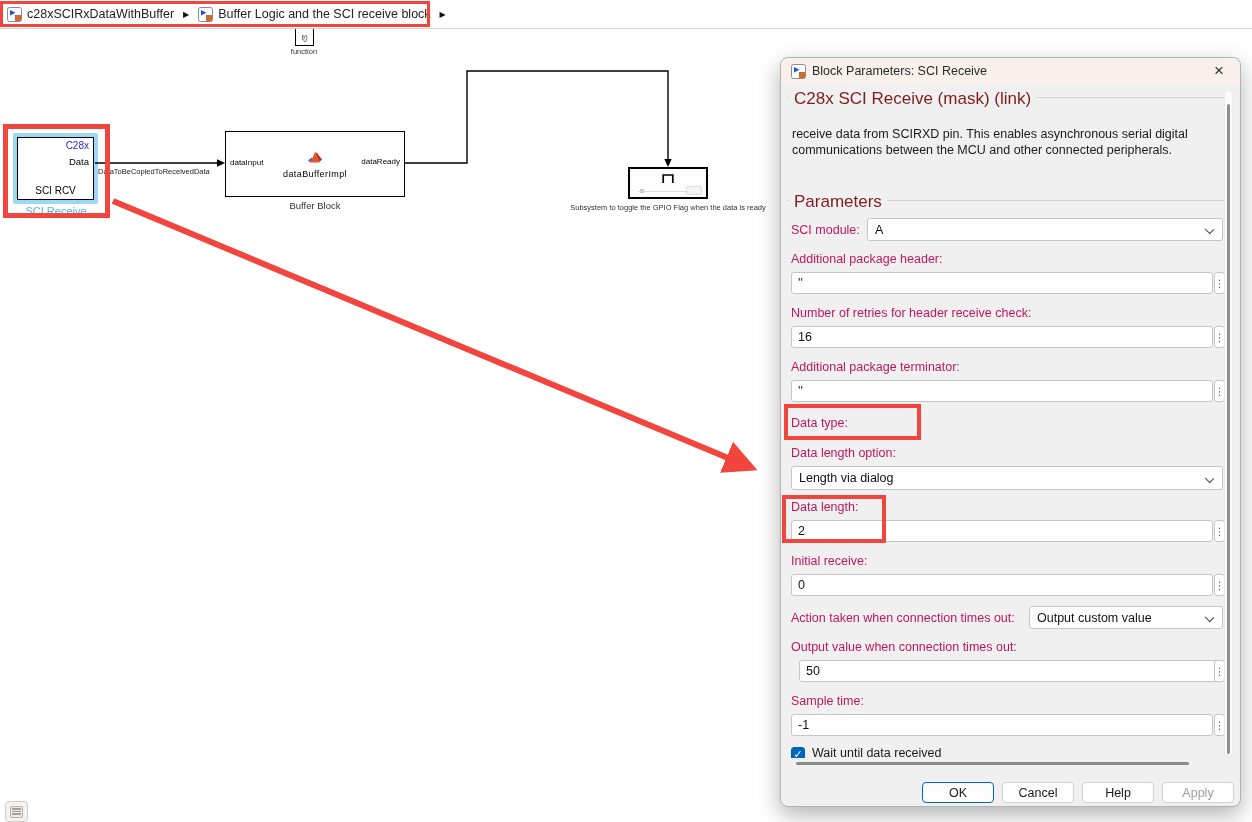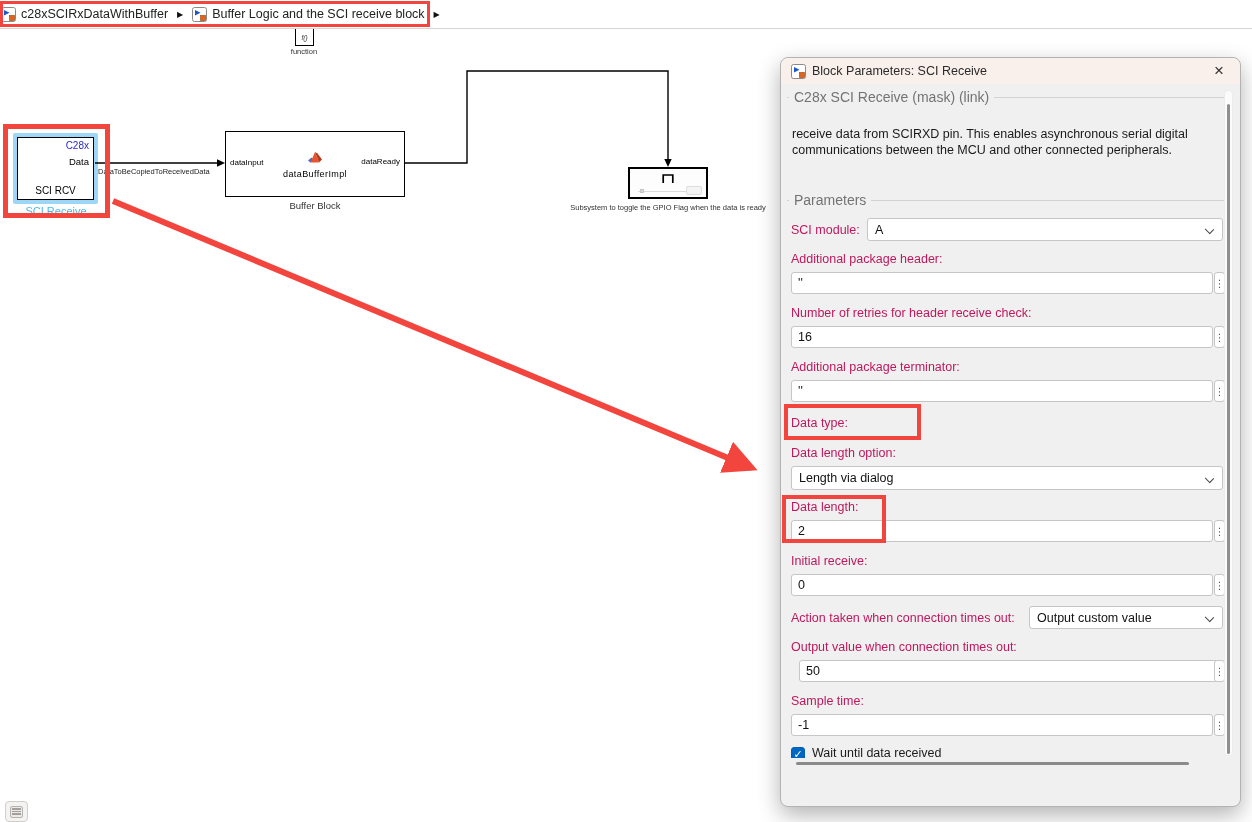--- a/index.html
+++ b/index.html
@@ -2,21 +2,21 @@
 <html><head>
 <meta charset="utf-8">
 <style>
   * { margin:0; padding:0; box-sizing:border-box; }
   html,body { background:#fff; }
   body { font-family:"Liberation Sans", sans-serif; }
   #stage { position:relative; width:1252px; height:822px; background:#fff; overflow:hidden; }
 
   
   .topbar { position:absolute; left:0; top:0; width:1252px; height:29px; background:#fff;
-            border-bottom:1px solid #d5d5d5; display:flex; align-items:center; padding-left:1px; z-index:2; }
+            border-bottom:1px solid #d5d5d5; display:flex; align-items:center; padding-left:7px; z-index:2; }
   .bc-item { display:flex; align-items:center; gap:5px; margin-right:9px; cursor:pointer; }
   .bc-text { font-size:12.5px; color:#222; }
   .bc-caret { font-size:8px; color:#111; margin-right:9px; }
 
   
   .canvas { position:absolute; inset:0; z-index:1; }
   .blk-label { position:absolute; color:#333; text-align:center; }
 
   .func-blk { position:absolute; left:295px; top:28px; width:19px; height:18px; border:1.4px solid #000;
               background:#fff; display:flex; align-items:center; justify-content:center;
@@ -59,21 +59,21 @@
   .dialog { position:absolute; left:780px; top:57px; width:461px; height:750px; background:#f0f0f0;
             border:1px solid #b3b3b3; border-radius:8px; box-shadow:0 8px 22px rgba(0,0,0,.30); z-index:10; }
   .dlg-title { position:absolute; left:0; top:0; right:0; height:26px; background:#f9efeb;
                border-radius:8px 8px 0 0; display:flex; align-items:center; padding-left:10px; }
   .dlg-title-text { font-size:12.5px; color:#2b2b2b; margin-left:6px; }
   .dlg-close { position:absolute; right:8px; top:2px; width:26px; height:22px; display:flex; align-items:center;
                justify-content:center; font-size:17px; color:#333; cursor:pointer; }
   .dlg-content { position:absolute; left:0; top:26px; width:459px; height:674px; overflow:hidden; background:#f0f0f0; }
 
   .group-line { position:absolute; height:1px; background:#d3d3d3; }
-  .group-lab  { position:absolute; font-size:14px; color:#737373; background:#f0f0f0; padding:0 5px; }
+  .group-lab  { position:absolute; font-size:17px; color:#7f1d1d; background:#f0f0f0; padding:0 5px; }
 
   .desc { position:absolute; left:11px; font-size:12.5px; color:#1a1a1a; white-space:nowrap; }
 
   .lbl { position:absolute; font-size:12.5px; color:#be185d; white-space:nowrap; }
 
   .field { position:absolute; height:22px; background:#fff; border:1px solid #c6c6c6; border-radius:3px;
            font-family:"Liberation Sans", sans-serif; font-size:12.5px; color:#111; padding:0 0 0 6px; outline:none; }
   .dots  { position:absolute; width:11px; height:22px; background:#fff; border:1px solid #c6c6c6; border-radius:3px;
            font-size:10px; color:#555; display:flex; align-items:center; justify-content:center; cursor:pointer; }
   .combo { position:absolute; height:23px; background:#fff; border:1px solid #c6c6c6; border-radius:3px;
@@ -256,20 +256,26 @@
       <div class="cbx">
         <span>✓</span>
       </div>
       <div class="cbx-lab">Wait until data received</div>
     </div>
 
     <div class="vtrack"></div>
     <div class="vthumb"></div>
     <div class="hthumb"></div>
 
+    <div class="btnrow">
+      <button class="btn primary">OK</button>
+      <button class="btn">Cancel</button>
+      <button class="btn">Help</button>
+      <button class="btn disabled">Apply</button>
+    </div>
   </div>
 
   <div class="ann" style="left:0px; top:1px; width:430px; height:26px;"></div>
   <div class="ann" style="left:3px; top:124px; width:107px; height:94px; border-width:5px;"></div>
   <div class="ann" style="left:784px; top:404px; width:137px; height:36px; border-width:4px;"></div>
   <div class="ann" style="left:782px; top:495px; width:104px; height:48px; border-width:4px;"></div>
   <svg class="annsvg" width="1252" height="822">
     <defs>
       <marker id="redarrow" markerWidth="6" markerHeight="6" refX="4.6" refY="3" orient="auto">
         <path d="M0,0.2 L5.6,3 L0,5.8 Z" fill="#f2453d"></path>

